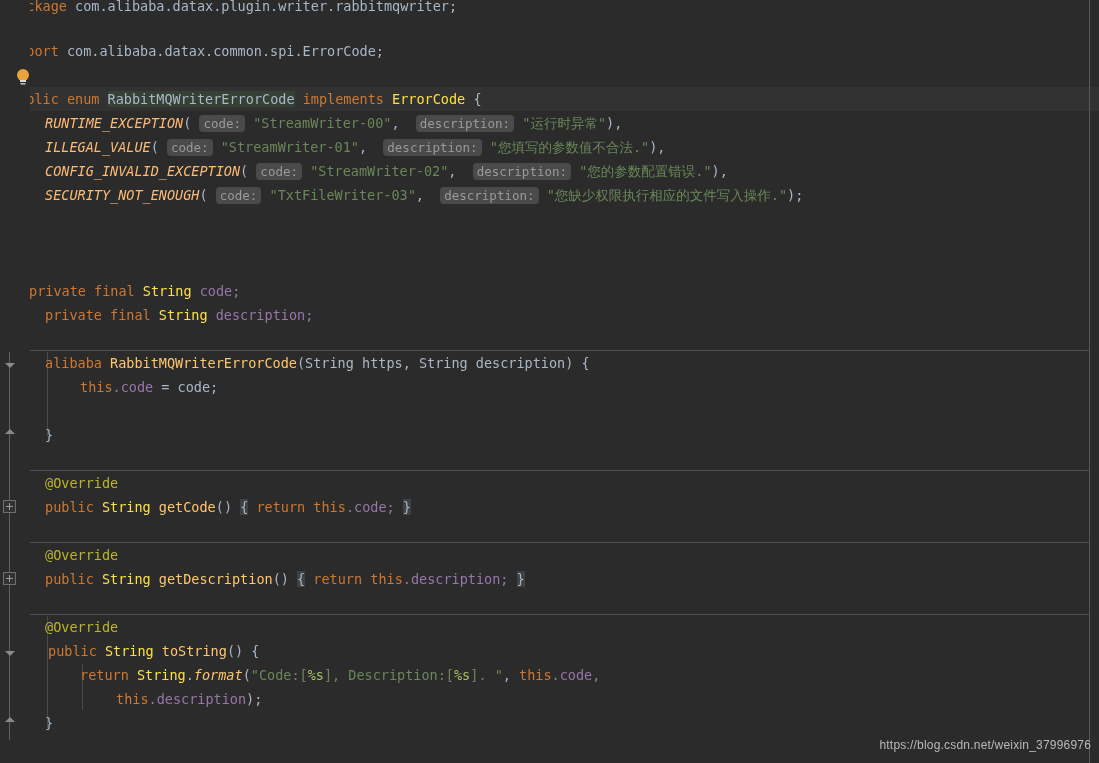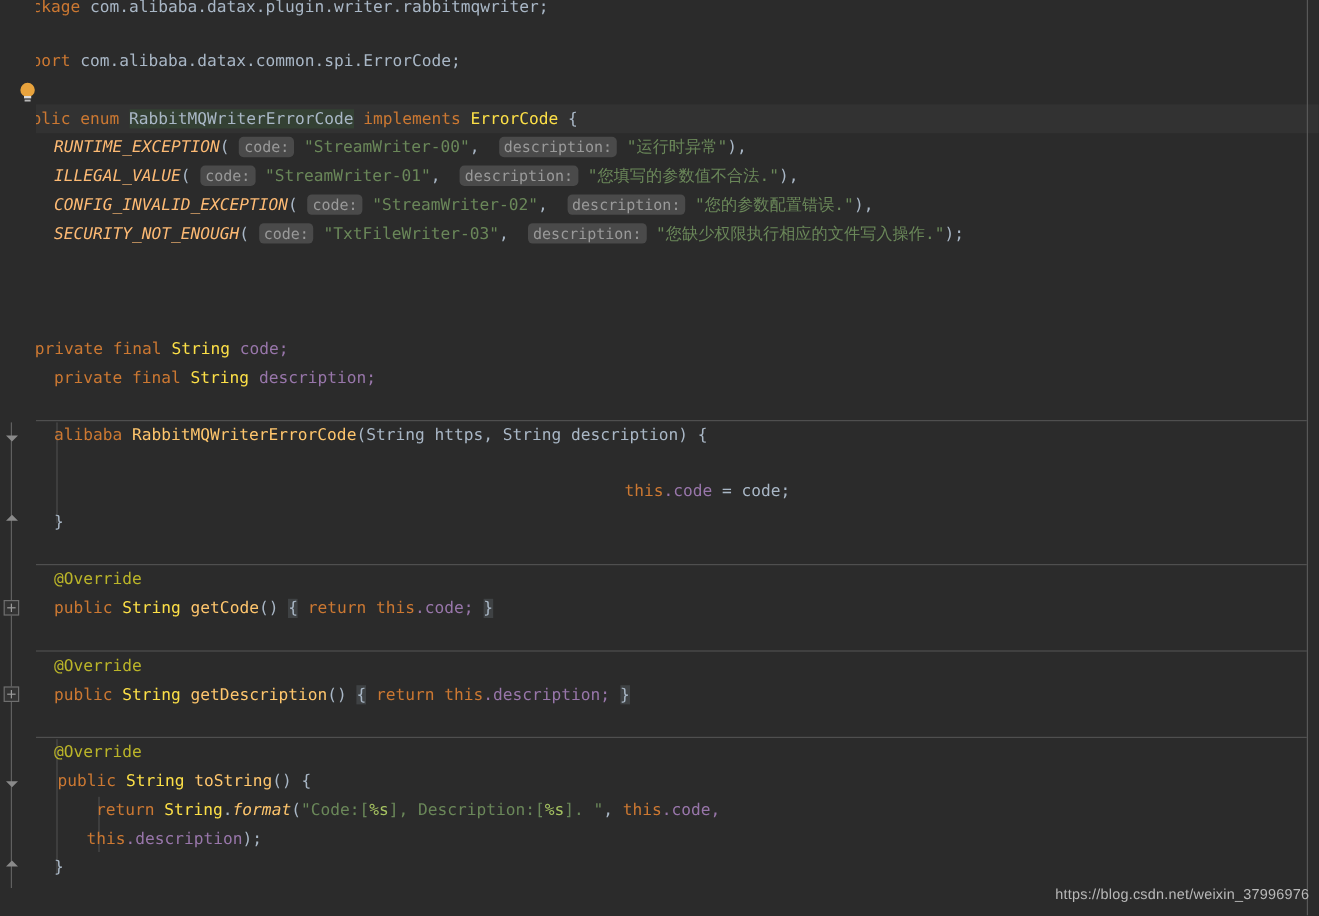--- a/index.html
+++ b/index.html
@@ -255,21 +255,21 @@
     
     <div class="line" style="top:279px; padding-left:29px;"><span class="kw">private final</span><span class="plain"> </span><span class="cls">String</span><span class="plain"> </span><span class="field">code;</span></div>
 
     
     <div class="line" style="top:303px; padding-left:45px;"><span class="kw">private final</span><span class="plain"> </span><span class="cls">String</span><span class="plain"> </span><span class="field">description;</span></div>
 
     
     <div class="line" style="top:351px; padding-left:45px;"><span class="kw">alibaba</span><span class="plain"> </span><span class="method">RabbitMQWriterErrorCode</span><span class="plain">(String https, String description) {</span></div>
 
     
-    <div class="line" style="top:397px; padding-left:80px;text-align:center;"><span class="kw">this</span><span class="field">.code</span><span class="plain"> = code;</span></div>
+    <div class="line" style="top:375px; padding-left:80px;"><span class="kw">this</span><span class="field">.code</span><span class="plain"> = code;</span></div>
 
     
 
     
     <div class="line" style="top:423px; padding-left:45px;"><span class="punct">}</span></div>
 
     
     <div class="line" style="top:471px; padding-left:45px;"><span class="anno">@Override</span></div>
 
     
@@ -284,21 +284,21 @@
     
     <div class="line" style="top:615px; padding-left:45px;"><span class="anno">@Override</span></div>
 
     
     <div class="line" style="top:639px; padding-left:48px;"><span class="kw">public</span><span class="plain"> </span><span class="cls">String</span><span class="plain"> </span><span class="method">toString</span><span class="plain">() {</span></div>
 
     
     <div class="line" style="top:663px; padding-left:80px;"><span class="kw">return</span><span class="plain"> </span><span class="cls">String</span><span class="punct">.</span><span class="method-i">format</span><span class="punct">(</span><span class="str">"Code:[</span><span class="fmt">%s</span><span class="str">], Description:[</span><span class="fmt">%s</span><span class="str">]. "</span><span class="punct">, </span><span class="kw">this</span><span class="field">.code,</span></div>
 
     
-    <div class="line" style="top:687px; padding-left:72px;"><span class="kw">this</span><span class="field">.description</span><span class="punct">);</span></div>
+    <div class="line" style="top:687px; padding-left:116px;"><span class="kw">this</span><span class="field">.description</span><span class="punct">);</span></div>
 
     
     <div class="line" style="top:711px; padding-left:45px;"><span class="punct">}</span></div>
 
     
     <div class="line" style="top:735px; padding-left:10px;"><span class="punct">}</span></div>
 
   </div>
 
   <div class="right-rule"></div>

